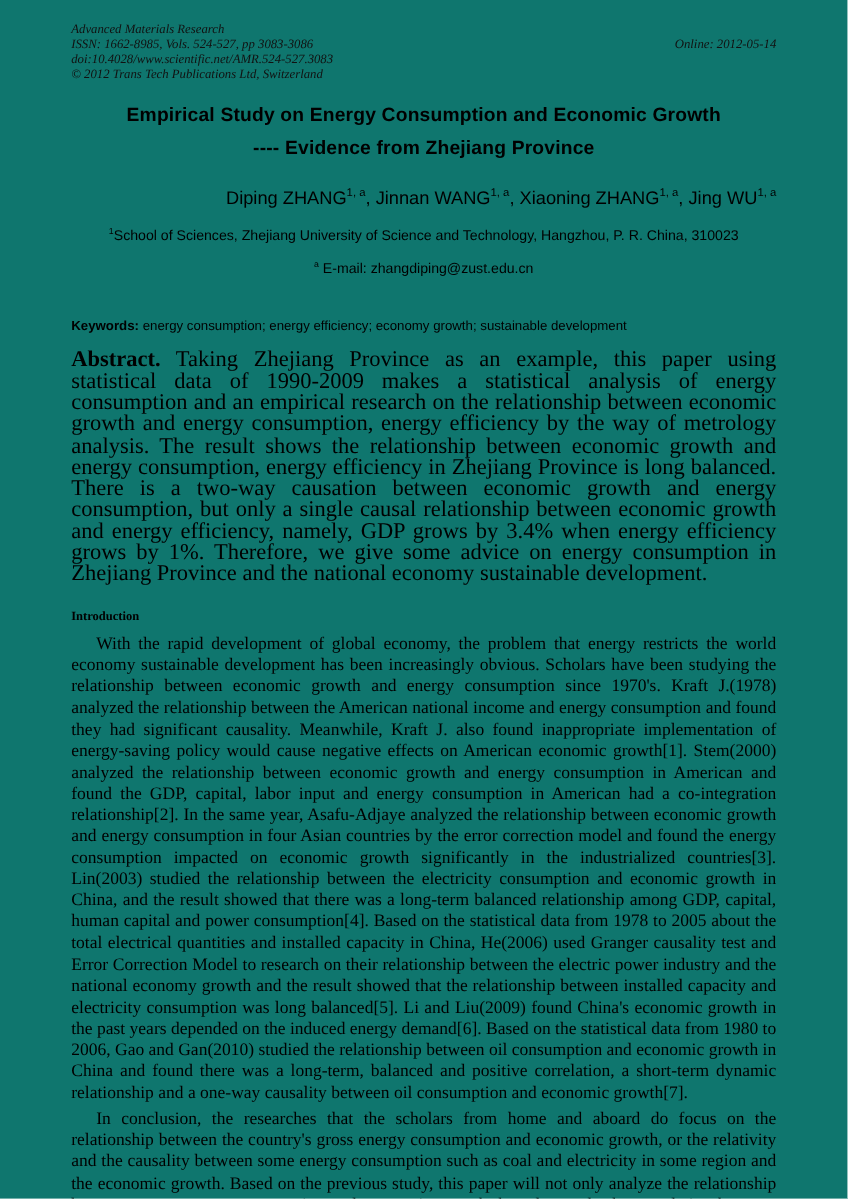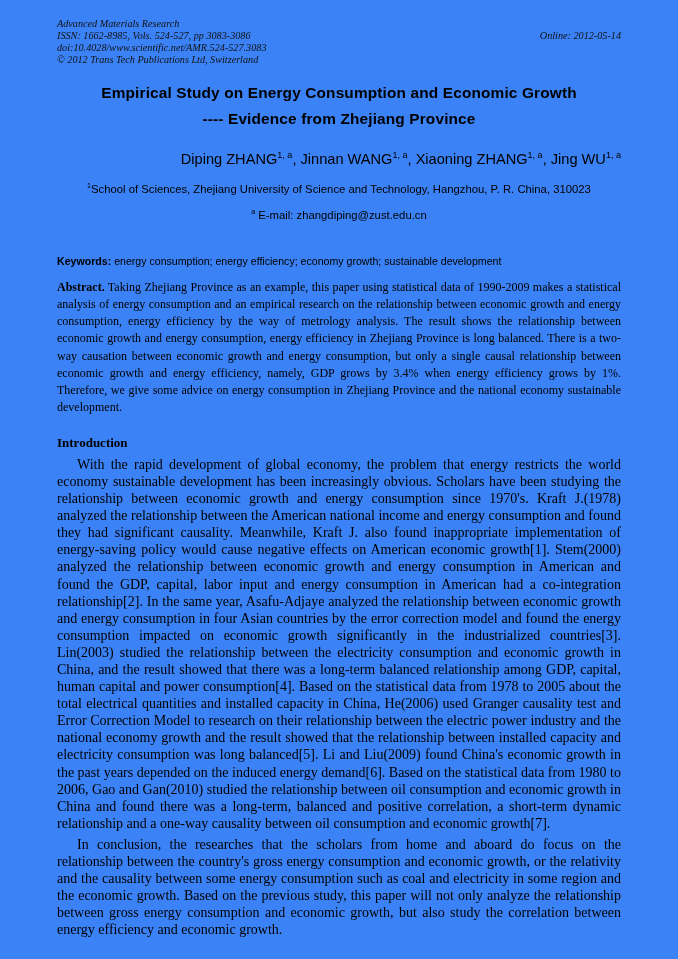--- a/index.html
+++ b/index.html
@@ -10,21 +10,21 @@
   }
   body {
     font-family: "Liberation Serif", serif;
     color: #000000;
   }
   .page {
     position: relative;
     width: 678px;
     height: 959px;
     margin: 0 auto;
-    background: #3b82f6;
+    background: #0f766e;
     overflow: hidden;
     box-sizing: border-box;
   }
   .content {
     position: absolute;
     left: 57px;
     top: 18px;
     width: 564px;
   }
 
@@ -100,33 +100,33 @@
     font-size: 10.6px;
     line-height: 14px;
     text-align: left;
   }
   .keywords b { font-weight: bold; }
 
   
   .abstract {
     margin-top: 11px;
     font-family: "Liberation Serif", serif;
-    font-size: 12px;
+    font-size: 18px;
     line-height: 17.1px;
     text-align: justify;
     text-justify: inter-word;
   }
   .abstract b { font-weight: bold; }
 
   
   .section-heading {
     margin-top: 19px;
     font-family: "Liberation Serif", serif;
     font-weight: bold;
-    font-size: 13px;
+    font-size: 10px;
     line-height: 16px;
   }
 
   
   .body-par {
     margin-top: 5px;
     font-family: "Liberation Serif", serif;
     font-size: 14px;
     line-height: 17.1px;
     text-align: justify;

